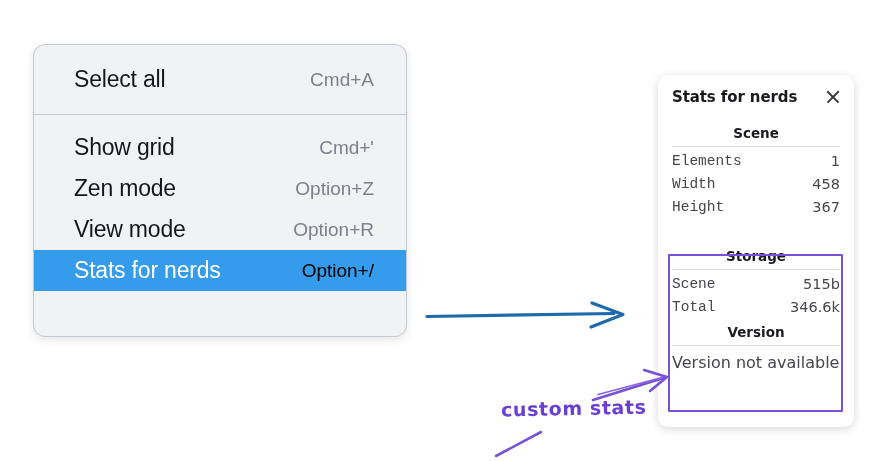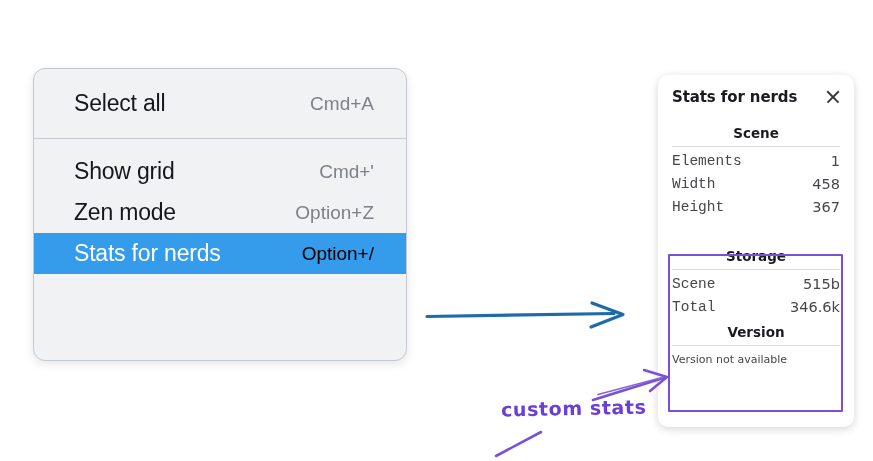--- a/index.html
+++ b/index.html
@@ -16,21 +16,21 @@
     width: 873px;
     height: 461px;
     background: #ffffff;
     overflow: hidden;
   }
 
   
   #context-menu {
     position: absolute;
     left: 33px;
-    top: 68px;
+    top: 44px;
     width: 374px;
     height: 293px;
     background: #f1f2f4;
     border: 1px solid #c3c9d1;
     border-radius: 12px;
     box-shadow: 0 3px 10px rgba(0,0,0,0.10);
     box-sizing: border-box;
     overflow: hidden;
   }
   .menu-group-top {
@@ -136,21 +136,21 @@
     display: flex;
     justify-content: space-between;
     align-items: center;
     font-size: 14.5px;
     color: #46464b;
     padding: 3.5px 6px;
   }
   .stat-row .k { white-space: nowrap; font-family: Liberation Mono, monospace; }
   .stat-row .v { white-space: nowrap; }
   .stat-single {
-    font-size: 11px;
+    font-size: 16px;
     color: #46464b;
     padding: 5px 6px;
     text-align: left;
   }
 
   
   #custom-stats-box {
     position: absolute;
     left: 668px;
     top: 254px;
@@ -200,20 +200,24 @@
 
     <div class="menu-group-bottom">
       <div class="menu-item">
         <span class="label">Show grid</span>
         <span class="shortcut">Cmd+'</span>
       </div>
       <div class="menu-item">
         <span class="label">Zen mode</span>
         <span class="shortcut">Option+Z</span>
       </div>
+      <div class="menu-item">
+        <span class="label">View mode</span>
+        <span class="shortcut">Option+R</span>
+      </div>
       <div class="menu-item highlight">
         <span class="label">Stats for nerds</span>
         <span class="shortcut">Option+/</span>
       </div>
       <div class="menu-tail"></div>
     </div>
 
   </div>
 
   <div id="stats-panel">

